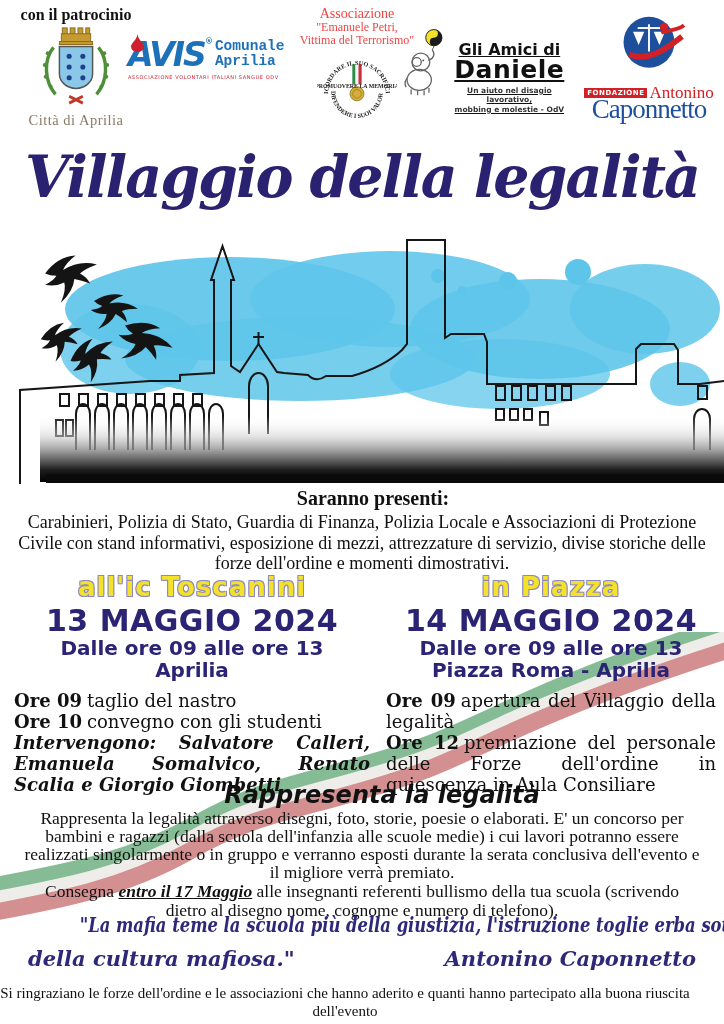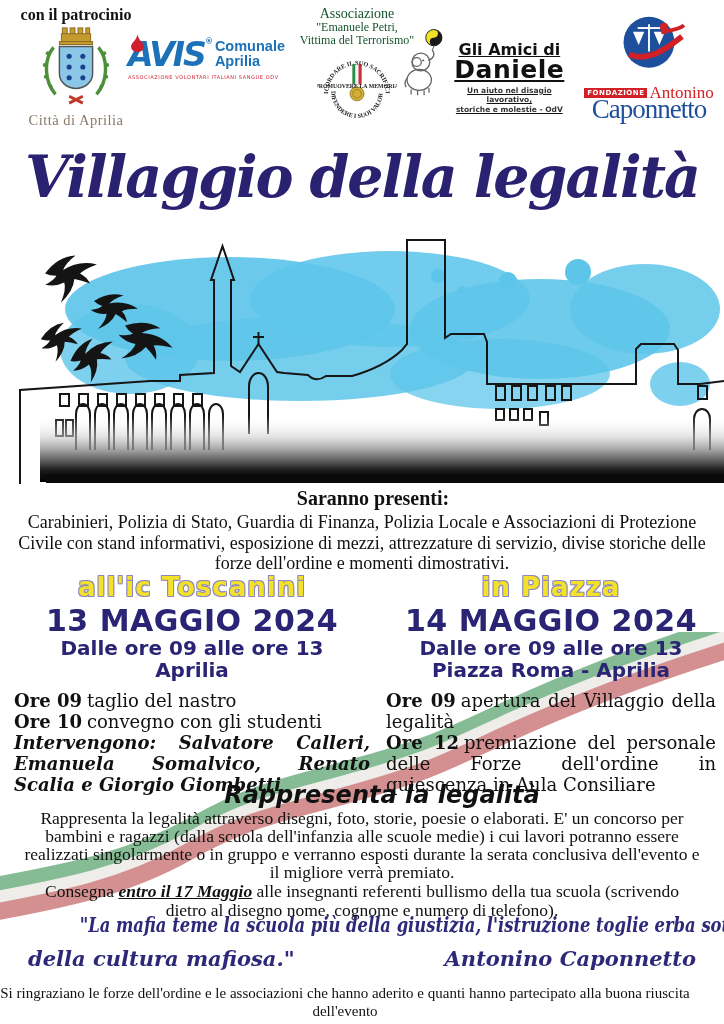--- a/index.html
+++ b/index.html
@@ -10,25 +10,25 @@
   
   .patronage{left:12px;top:6px;width:128px;text-align:center;}
   .patronage-label{font-weight:bold;font-size:16px;white-space:nowrap;}
   .city-label{font-size:14.5px;color:#8a7968;letter-spacing:.5px;}
   .avis{left:128px;top:38px;width:185px;}
   .avis-row{display:flex;align-items:flex-start;}
   .avis-word{position:relative;font-family:"DejaVu Sans",sans-serif;font-style:italic;font-weight:bold;
              font-size:33px;color:#1d71b8;letter-spacing:-2px;line-height:1;}
   .avis-reg{font-size:8px;vertical-align:top;color:#1d71b8;font-style:normal;}
   .avis-drop{position:absolute;left:3px;top:-4px;}
-  .avis-sub{font-family:Liberation Sans, sans-serif;font-weight:bold;font-size:14.5px;color:#1d71b8;
+  .avis-sub{font-family:Liberation Mono, monospace;font-weight:bold;font-size:14.5px;color:#1d71b8;
             line-height:1.05;margin-left:4px;margin-top:1px;}
   .avis-fine{font-family:"DejaVu Sans",sans-serif;font-size:5px;color:#d01f2f;letter-spacing:.6px;
              margin-top:3px;white-space:nowrap;}
-  .petri{left:293px;top:6px;width:128px;text-align:center;color:#14532d;line-height:1.08;}
+  .petri{left:293px;top:6px;width:128px;text-align:center;color:#ef4444;line-height:1.08;}
   .petri-l1{font-size:14px;}
   .petri-l2,.petri-l3{font-size:12px;}
   .daniele{left:403px;top:20px;width:162px;text-decoration:underline;}
   .daniele-row{display:flex;align-items:flex-start;}
   .daniele-text{font-family:"DejaVu Sans",sans-serif;text-align:center;margin-left:2px;margin-top:22px;}
   .daniele-l1{font-weight:bold;font-size:16px;line-height:1;}
   .daniele-l2{font-weight:bold;font-size:25px;line-height:.95;letter-spacing:.5px;}
   .daniele-sub{font-size:7.5px;font-weight:bold;color:#333;line-height:1.25;margin-top:4px;}
   .caponnetto{left:576px;top:12px;width:146px;text-align:center;}
   .cap-textrow{display:flex;justify-content:center;align-items:flex-end;margin-top:2px;}
@@ -176,21 +176,21 @@
           <path d="M10,76 V82 M18,77 V83 M26,77 V83 M32,74 V80"></path>
           <path d="M5,62 C2,66 2,70 4,73"></path>
         </g>
         <circle cx="25" cy="40" r="1.2" fill="#555"></circle>
       </svg>
       <div class="daniele-text">
         <div class="daniele-l1">Gli Amici di</div>
         <div class="daniele-l2">Daniele</div>
         <div class="daniele-sub">
           <div>Un aiuto nel disagio lavorativo,</div>
-          <div>storiche e molestie - OdV</div>
+          <div>mobbing e molestie - OdV</div>
         </div>
       </div>
     </div>
   </div>
 
   <div class="abs caponnetto">
     <svg width="72" height="66" viewBox="0 0 74 70">
       <circle cx="37" cy="32" r="27" fill="#1e4f9c"></circle>
       <g stroke="#fff" stroke-width="2" fill="none">
         <path d="M37,13 V42"></path>

